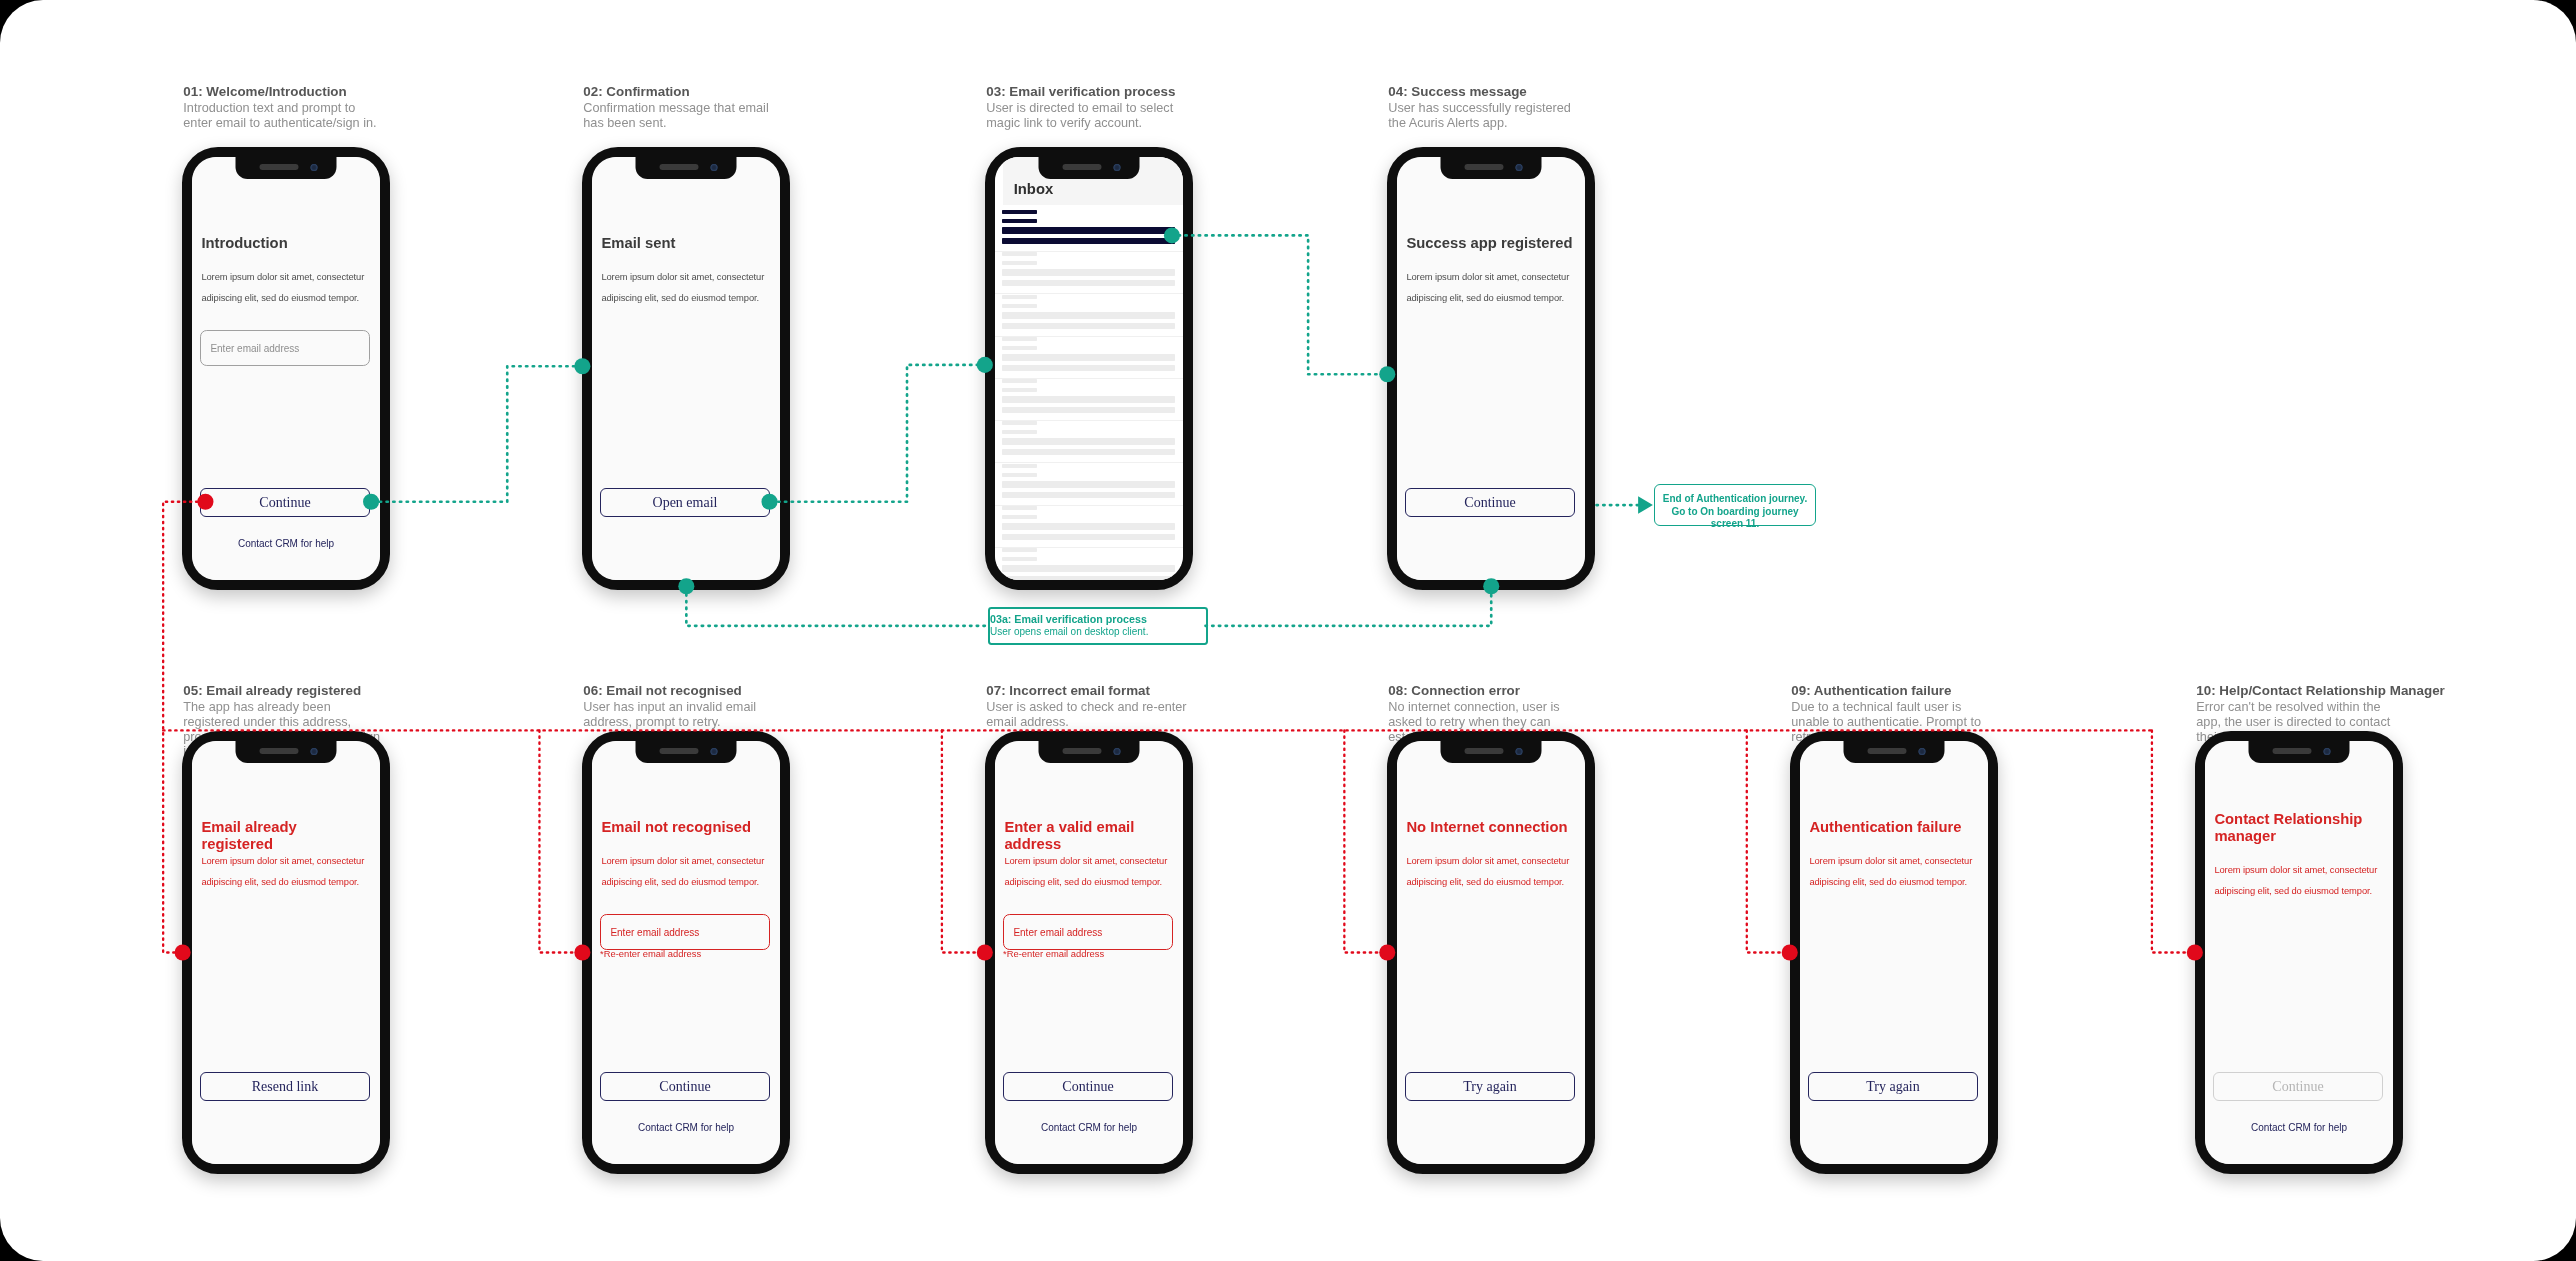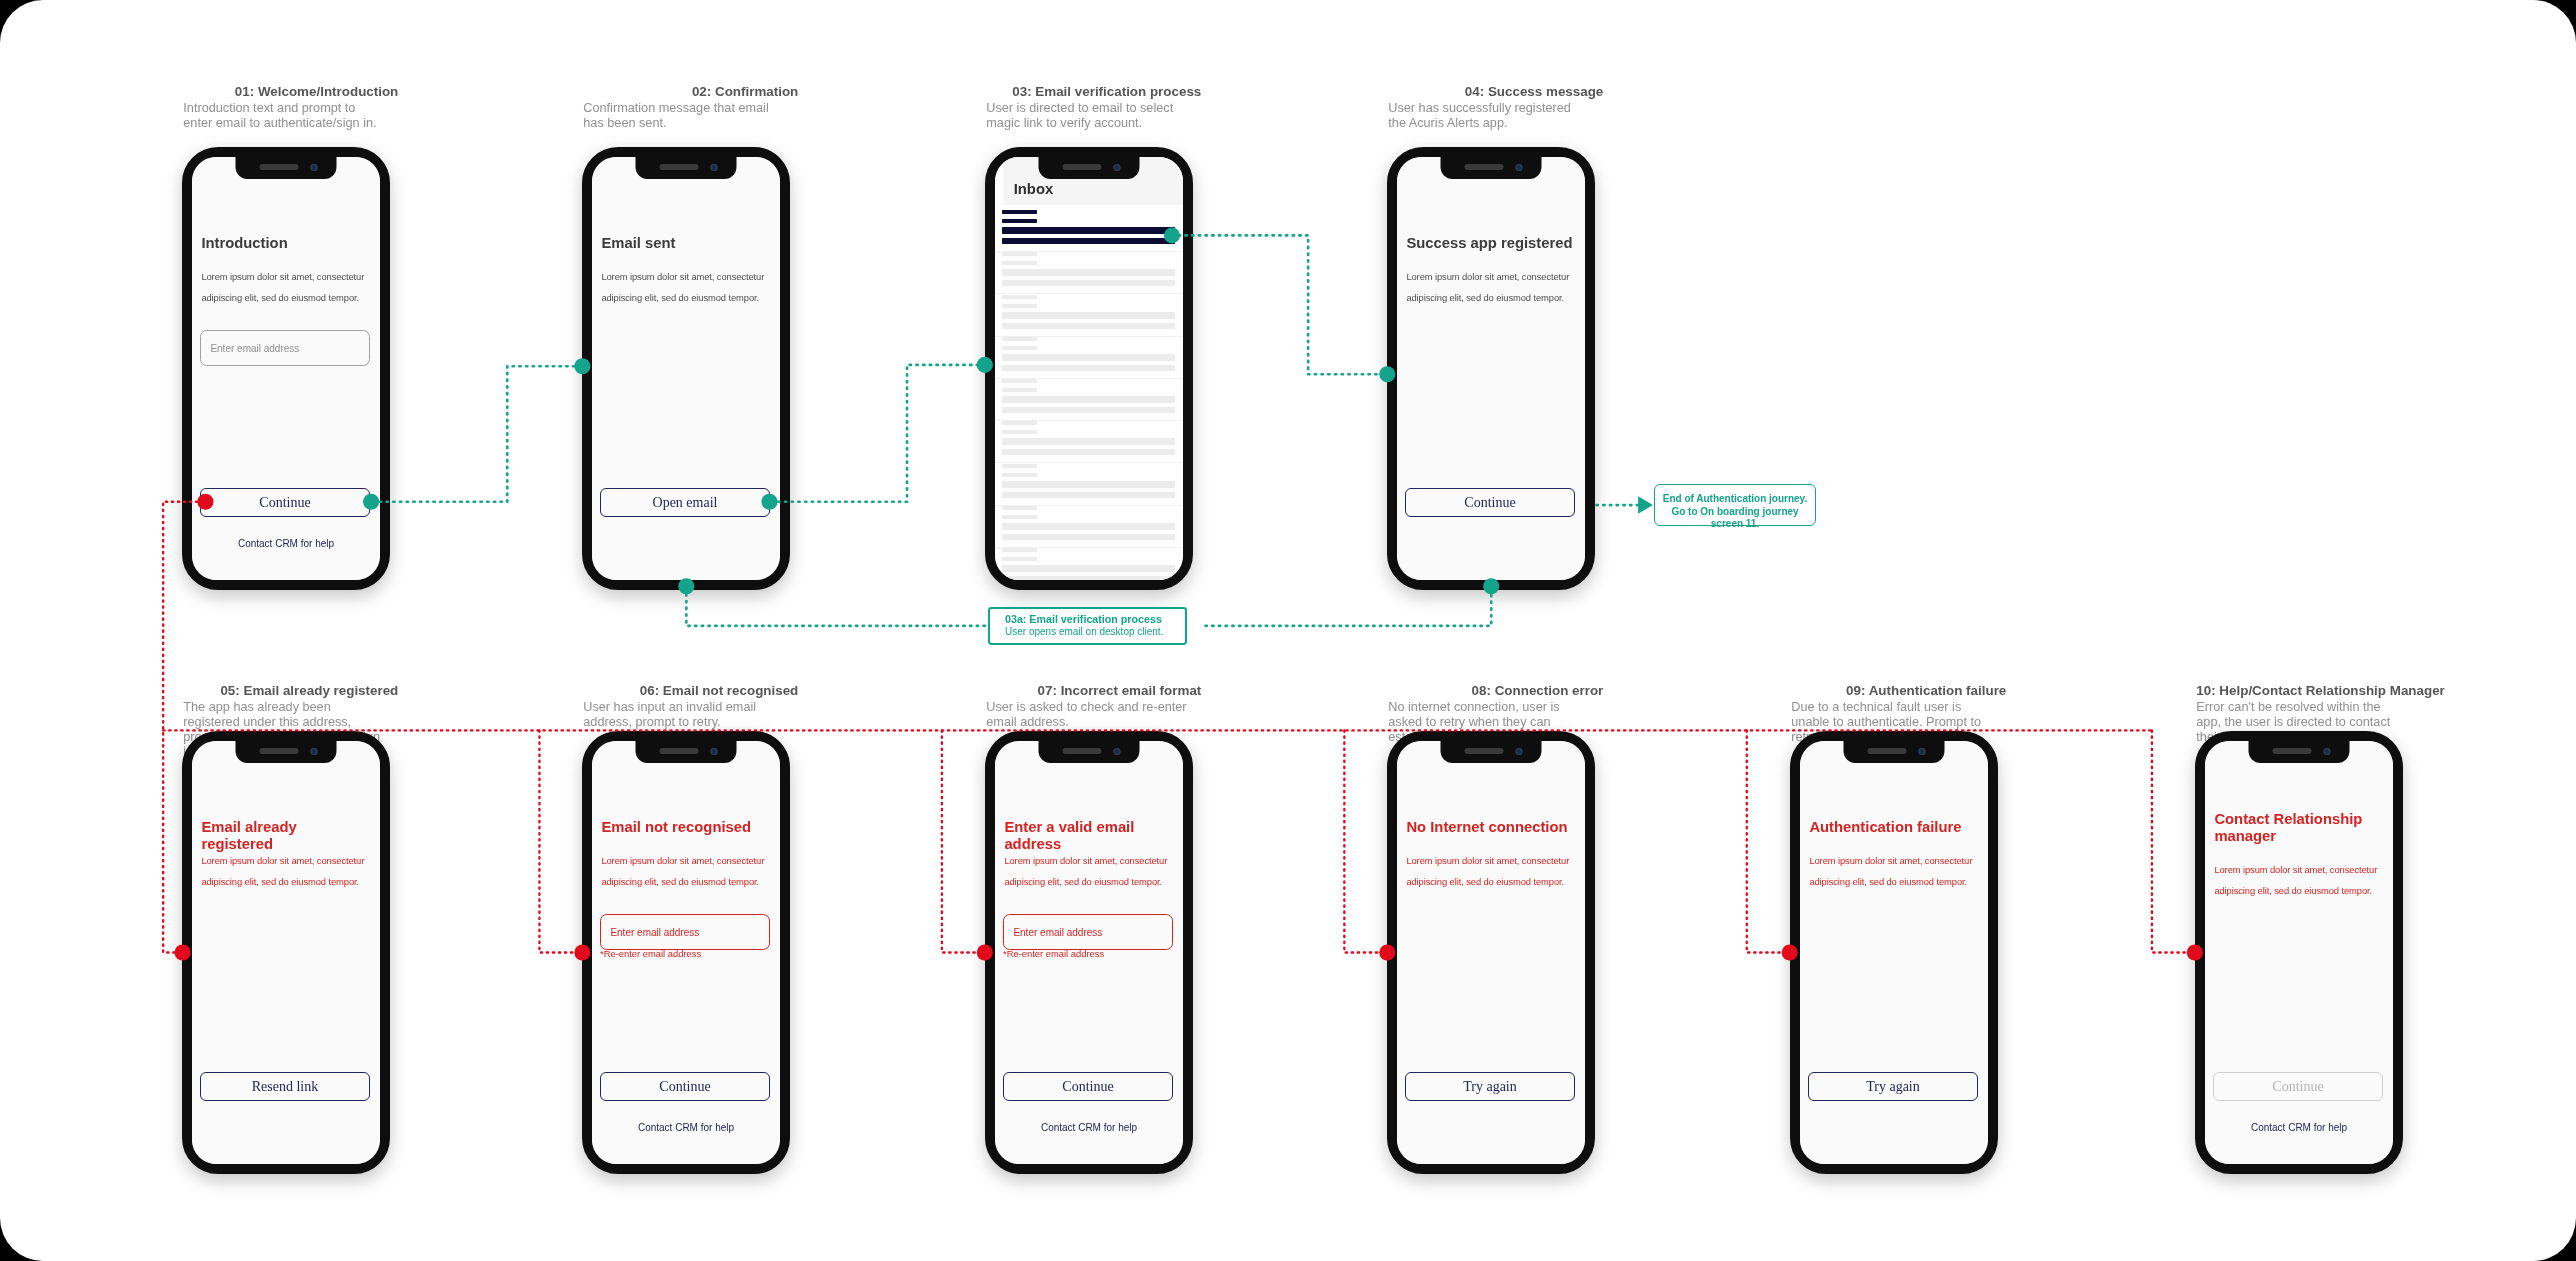--- a/index.html
+++ b/index.html
@@ -3,21 +3,21 @@
 <meta charset="utf-8">
 <style>
   html,body{margin:0;padding:0;background:#000;}
   *{box-sizing:border-box;}
   .canvas{position:relative;width:2576px;height:1261px;background:#ffffff;border-radius:43px;overflow:hidden;
           font-family:"Liberation Sans",sans-serif;}
   .overlay{position:absolute;left:0;top:0;z-index:60;pointer-events:none;}
 
   .cell{position:absolute;width:209px;}
   .hdr{position:absolute;left:1.3px;top:0;width:215px;}
-  .h-title{font-size:13.4px;font-weight:700;color:#565656;white-space:nowrap;line-height:14.8px;text-align:right;}
+  .h-title{font-size:13.4px;font-weight:700;color:#565656;white-space:nowrap;line-height:14.8px;}
   .h-desc{font-size:12.7px;font-weight:400;color:#909090;line-height:14.8px;width:203px;margin-top:1.3px;}
 
   .phone{position:absolute;left:0;width:208px;height:443px;background:#fafafa;border:10.7px solid #0e0e0e;
          border-radius:36px;box-shadow:0 6.7px 17.4px rgba(0,0,0,.22);}
   .scr{position:absolute;inset:0;border-radius:24px;overflow:hidden;background:#fafafa;}
   .scr.white{background:#ffffff;}
   .notch{position:absolute;top:0;left:50%;transform:translateX(-50%);width:101px;height:21.5px;background:#0e0e0e;
          border-radius:0 0 12px 12px;z-index:5;}
   .speaker{position:absolute;left:24px;top:7.4px;width:39px;height:6px;border-radius:3.4px;background:#3a3a3a;}
   .camera{position:absolute;right:19px;top:6.7px;width:7.4px;height:7.4px;border-radius:50%;background:#1c2940;
@@ -44,22 +44,22 @@
   .bar{position:absolute;left:6.7px;border-radius:0.7px;background:#ececec;}
   .navy .bar{background:#0b0b33;}
   .b1{top:0;width:35px;height:4px;}
   .b2{top:8.7px;width:35px;height:4px;}
   .b3{top:17px;width:173px;height:6.7px;}
   .b4{top:27.5px;width:173px;height:6.7px;}
 
   .note{position:absolute;background:#fff;z-index:55;}
   .end-note{left:1654px;top:484px;width:162px;height:42px;border:1.7px solid #13a48b;border-radius:6px;
             text-align:center;padding-top:8px;color:#13a48b;font-size:10px;font-weight:700;line-height:12.7px;}
-  .note03a{left:988px;top:607px;width:199px;height:38px;border:2.7px solid #13a48b;border-radius:3.4px;
-           padding:4px 0 0 15px;color:#13a48b;}
+  .note03a{left:988px;top:607px;width:220px;height:38px;border:2.7px solid #13a48b;border-radius:3.4px;
+           padding:4px 0 0 0;color:#13a48b;}
   .n-title{font-size:10.7px;font-weight:700;line-height:13.4px;}
   .n-desc{font-size:10px;line-height:12.7px;}
 </style>
 </head>
 <body>
 
 <div class="canvas">
 
   <div class="cell" style="left:182px;top:85px;">
     <div class="hdr">

